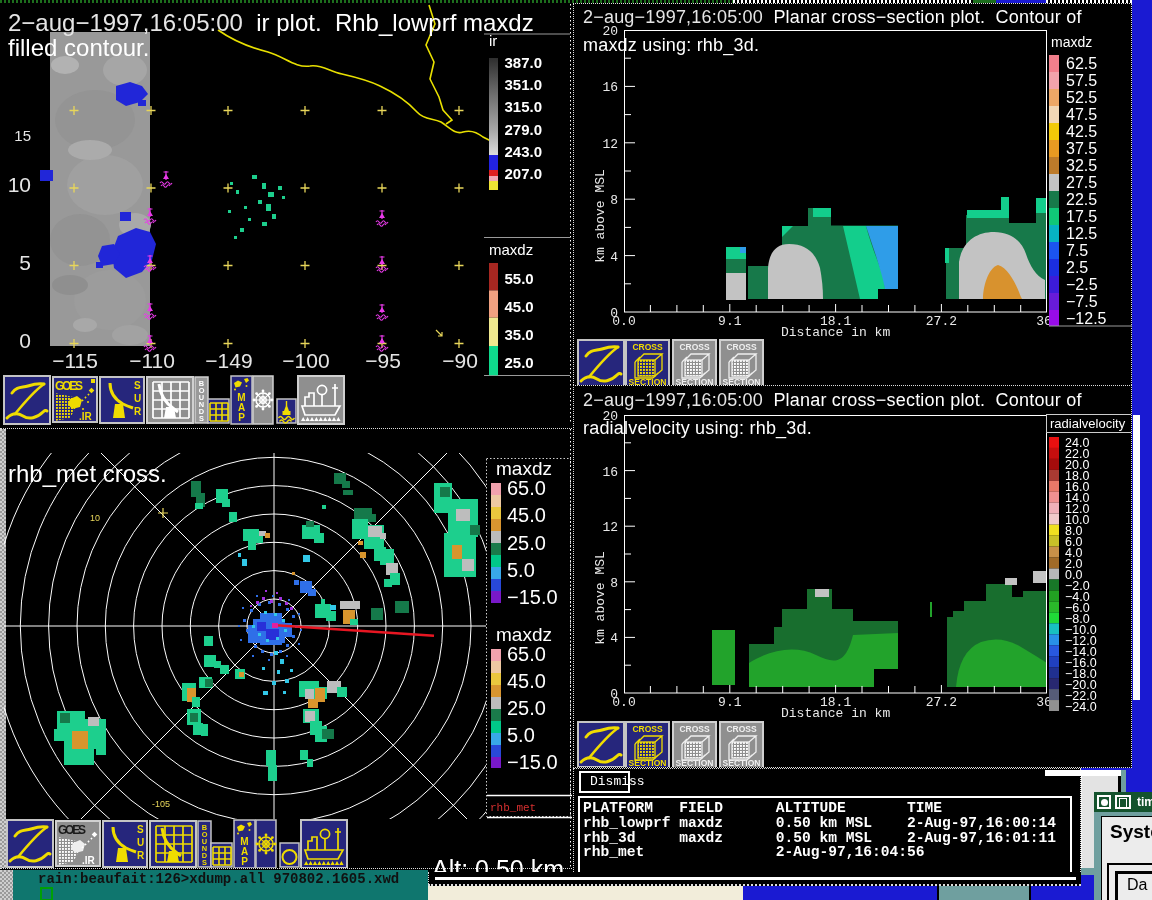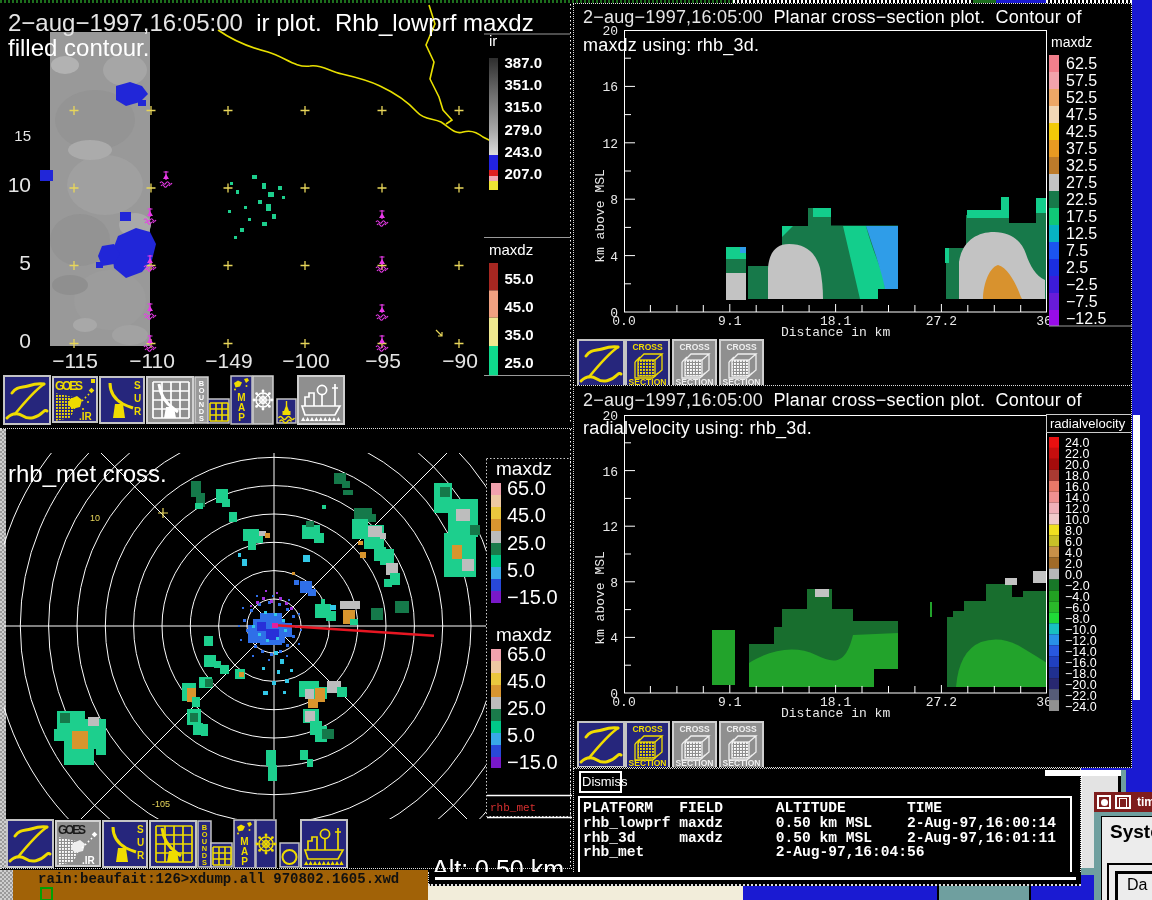--- a/index.html
+++ b/index.html
@@ -798,30 +798,30 @@
         <use href="#icCubeW" transform="translate(5,11)" color="#efefef"></use>
         <text x="21.5" y="44" font-size="8.5" font-weight="bold" fill="#efefef" text-anchor="middle">SECTION</text>
       </g>
     </g>
   </svg>
   <div class="ttl2" style="left:9px;top:4px;"><span class="yel">2−aug−1997,16:05:00</span><span>&nbsp; Planar cross−section plot. &nbsp;Contour of</span></div>
   <div class="ttl2" style="left:9px;top:32px;">radialvelocity using: rhb_3d.</div>
 </div>
 
 <div id="DW" class="abs" style="left:573px;top:768px;width:508px;height:118px;background:#000;border-top:1px dotted #ddd;border-left:1px dotted #ddd;border-right:1px dotted #ddd;box-sizing:border-box;">
-  <div class="abs" style="left:5px;top:2px;width:38px;height:17px;border:2px solid #fff;color:#fff;font-size:13px;padding:1px 0 0 1px;">Dismiss</div>
+  <div class="abs" style="left:5px;top:2px;width:38px;height:17px;border:2px solid #fff;color:#fff;font-size:13px;padding:1px 0 0 9px;font-family:Liberation Mono, monospace;">Dismiss</div>
   <div class="abs" style="left:4px;top:27px;width:494px;height:81px;border:2px solid #fff;box-sizing:border-box;">
     <pre style="margin:3px 0 18px 3px;font-family:'Liberation Mono',monospace;font-size:14.6px;font-weight:bold;line-height:14.8px;color:#fff;">PLATFORM   FIELD      ALTITUDE       TIME
 rhb_lowprf maxdz      0.50 km MSL    2-Aug-97,16:00:14
 rhb_3d     maxdz      0.50 km MSL    2-Aug-97,16:01:11
 rhb_met               2-Aug-97,16:04:56</pre>
   </div>
 </div>
 
-<div id="TERM" class="abs" style="left:0;top:870px;width:428px;height:30px;background:#a16207;">
+<div id="TERM" class="abs" style="left:0;top:870px;width:428px;height:30px;background:#0f766e;">
   <div class="abs chk" style="left:0;top:0;width:13px;height:30px;"></div>
   <div class="abs" style="left:38px;top:1px;font-family:'Liberation Mono',monospace;font-size:14px;font-weight:600;color:#111;white-space:pre;">rain:beaufait:126&gt;xdump.all 970802.1605.xwd</div>
   <div class="abs" style="left:40px;top:17px;width:9px;height:10px;border:2px solid #00a005;"></div>
 </div>
 
 <div id="BRF" class="abs" style="left:0;top:0;width:1152px;height:900px;pointer-events:none;z-index:3;">
   <div class="abs" style="left:1081px;top:768px;width:71px;height:132px;background:#1a1ad2;"></div>
   <div class="abs" style="left:428px;top:872px;width:653px;height:14px;background:#000;border-left:1px dotted #ddd;border-bottom:2px dotted #ddd;box-sizing:border-box;">
     <div class="abs" style="left:6px;top:5px;width:641px;height:2.5px;background:#fff;"></div>
   </div>
@@ -830,21 +830,21 @@
   <div class="abs" style="left:937px;top:886px;width:2px;height:14px;background:#000;"></div>
   <div class="abs" style="left:939px;top:886px;width:90px;height:14px;background:#6f9f9f;"></div>
   <div class="abs" style="left:1029px;top:886px;width:2px;height:14px;background:#000;"></div>
   <div class="abs" style="left:1031px;top:886px;width:64px;height:14px;background:#1a1ad2;"></div>
   <div class="abs" style="left:1081px;top:776px;width:37px;height:92px;background:#e3e3e3;border-left:1px dotted #fff;box-sizing:border-box;"></div>
   <div class="abs" style="left:1118px;top:776px;width:3px;height:16px;background:#000;"></div>
   <div class="abs" style="left:1121px;top:770px;width:5px;height:22px;background:#6f9f9f;"></div>
   <div class="abs" style="left:1045px;top:770px;width:76px;height:6px;background:#fff;"></div>
   <div class="abs" style="left:1081px;top:868px;width:14px;height:7px;background:#6f9f9f;"></div>
 
-  <div class="abs" style="left:1094px;top:792px;width:58px;height:20px;background:#7f1d1d;">
+  <div class="abs" style="left:1094px;top:792px;width:58px;height:20px;background:#14532d;">
     <div class="abs" style="left:3px;top:3px;width:10px;height:10px;border:2px solid #fff;">
           <div class="abs" style="left:1.5px;top:1.5px;width:7px;height:7px;border-radius:50%;background:#fff;"></div>
         </div>
     <div class="abs" style="left:21px;top:3px;width:12px;height:10px;border:2px solid #fff;">
           <div class="abs" style="left:2px;top:0.5px;width:6px;height:8px;border:1.5px solid #fff;"></div>
         </div>
     <div class="abs" style="left:43px;top:3px;color:#fff;font-size:12px;font-weight:bold;">tim</div>
   </div>
 
   <div class="abs" style="left:1094px;top:812px;width:58px;height:88px;background:#6f9f9f;"></div>

